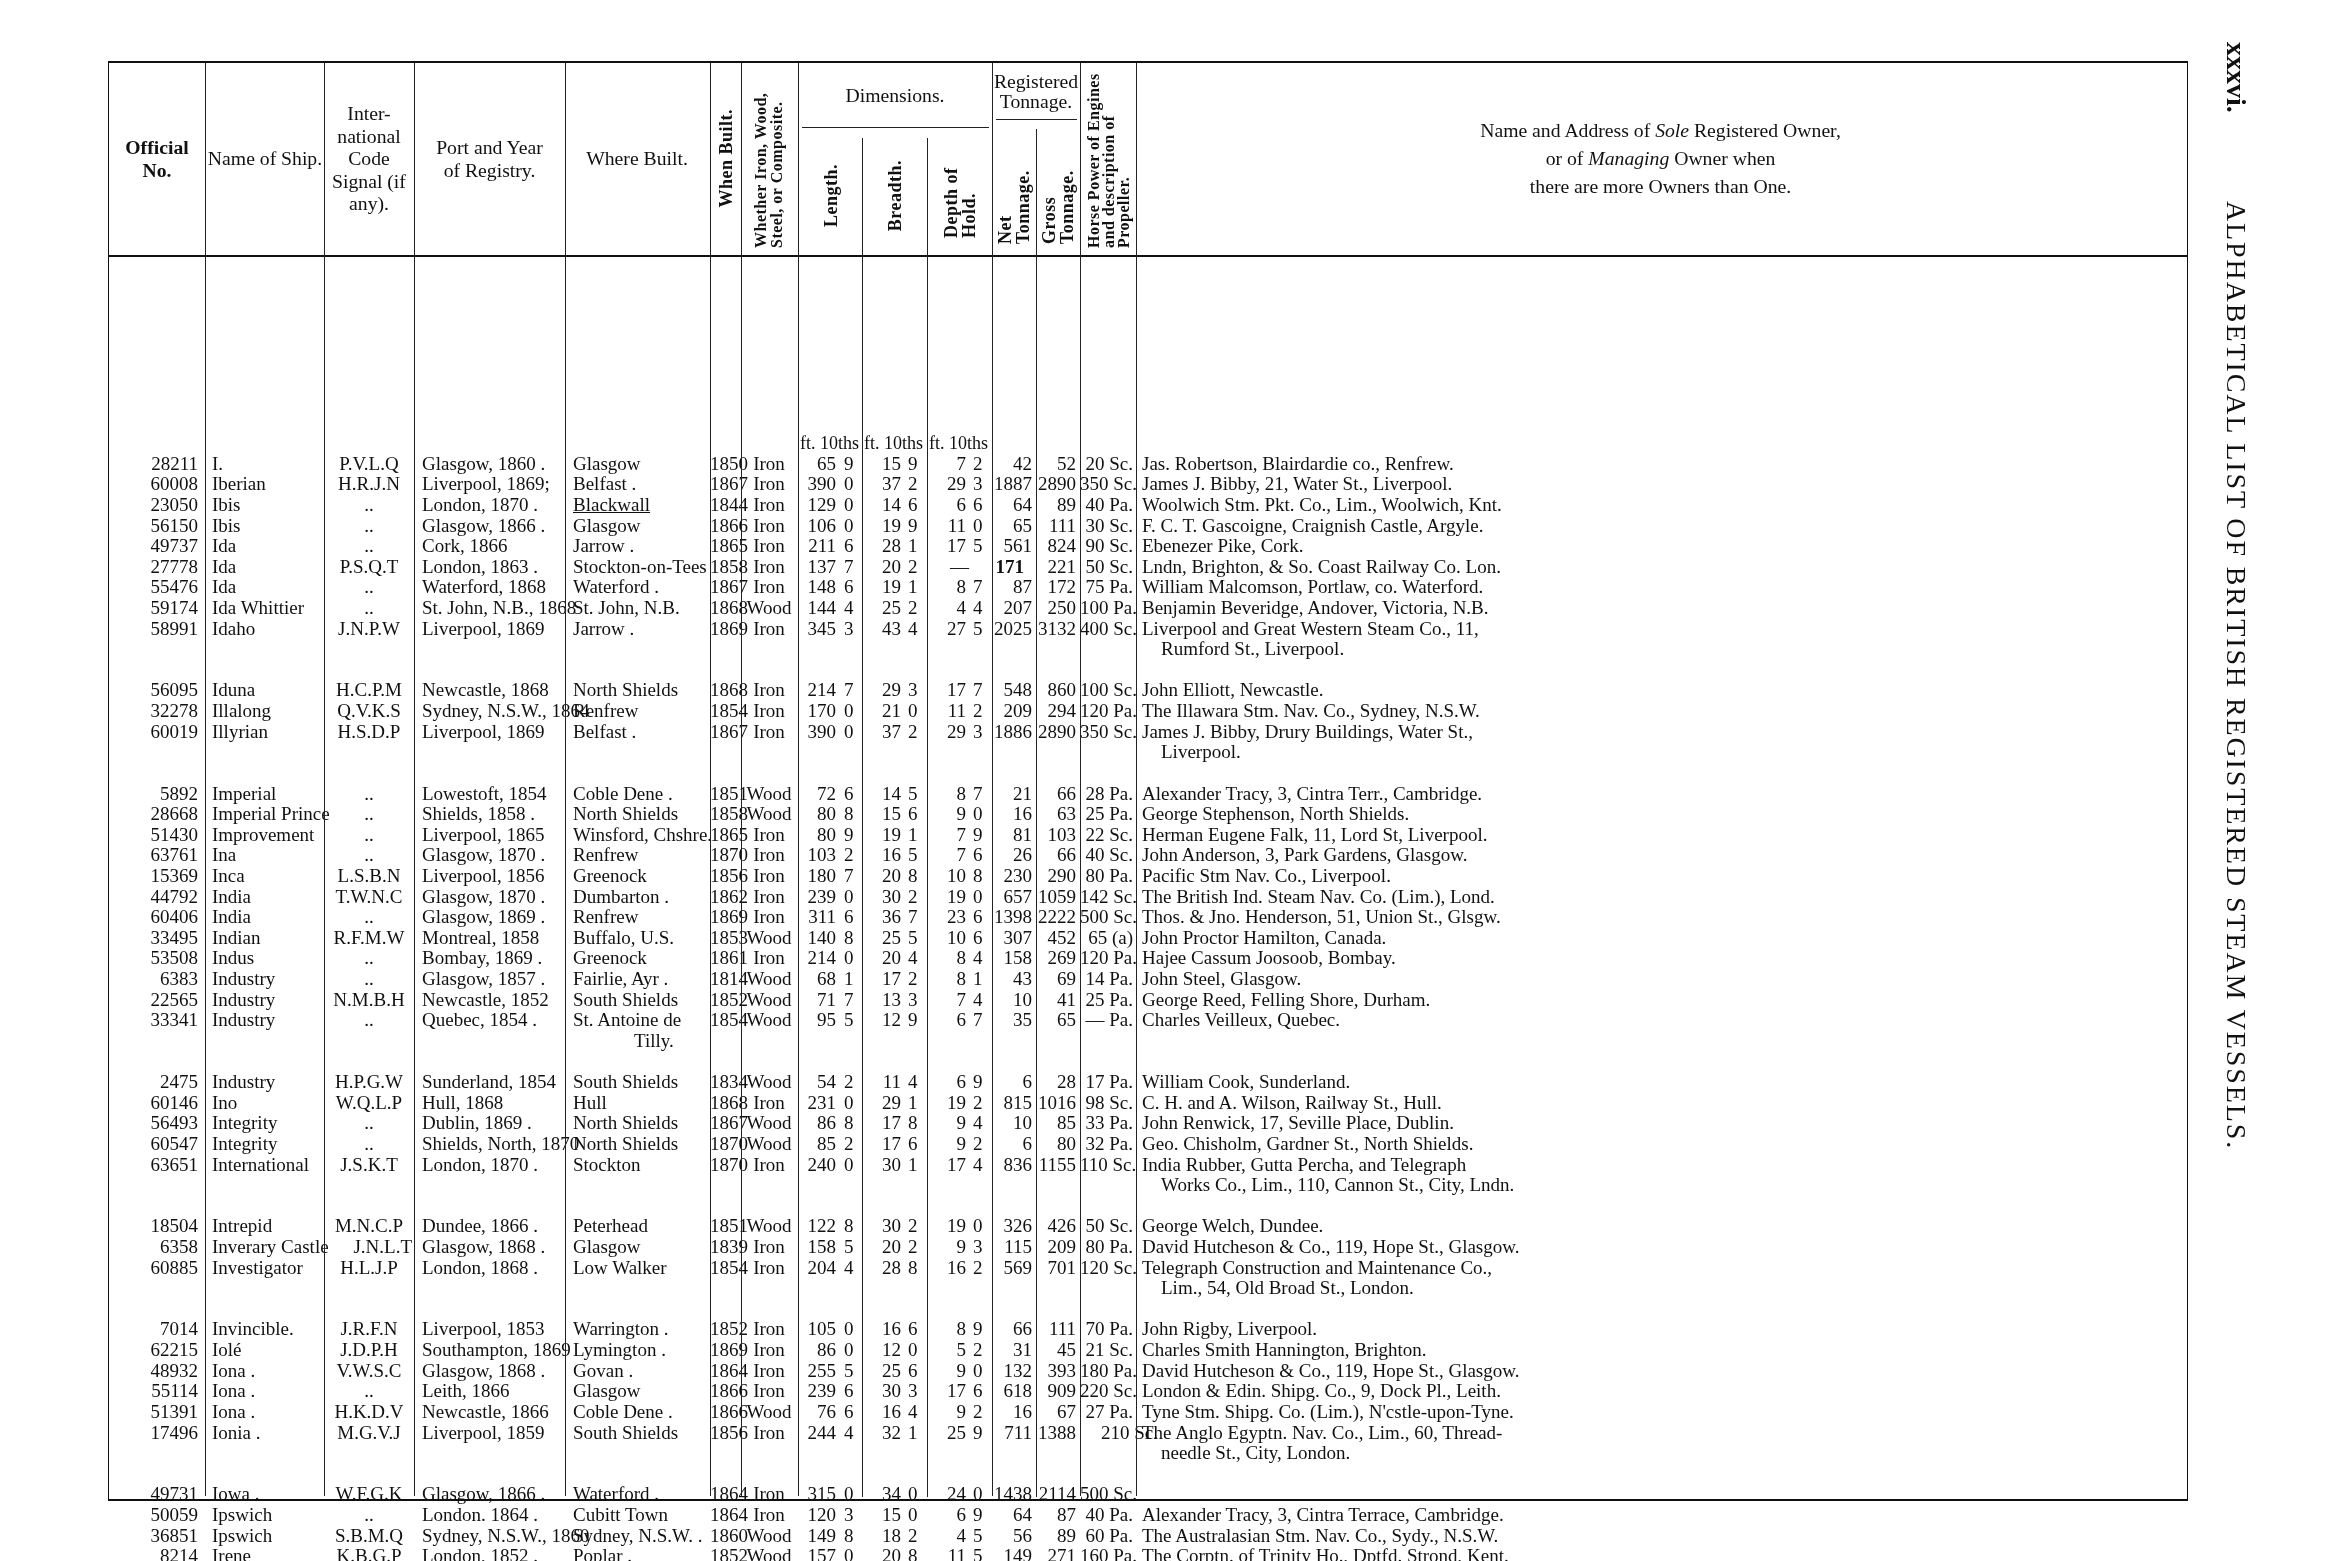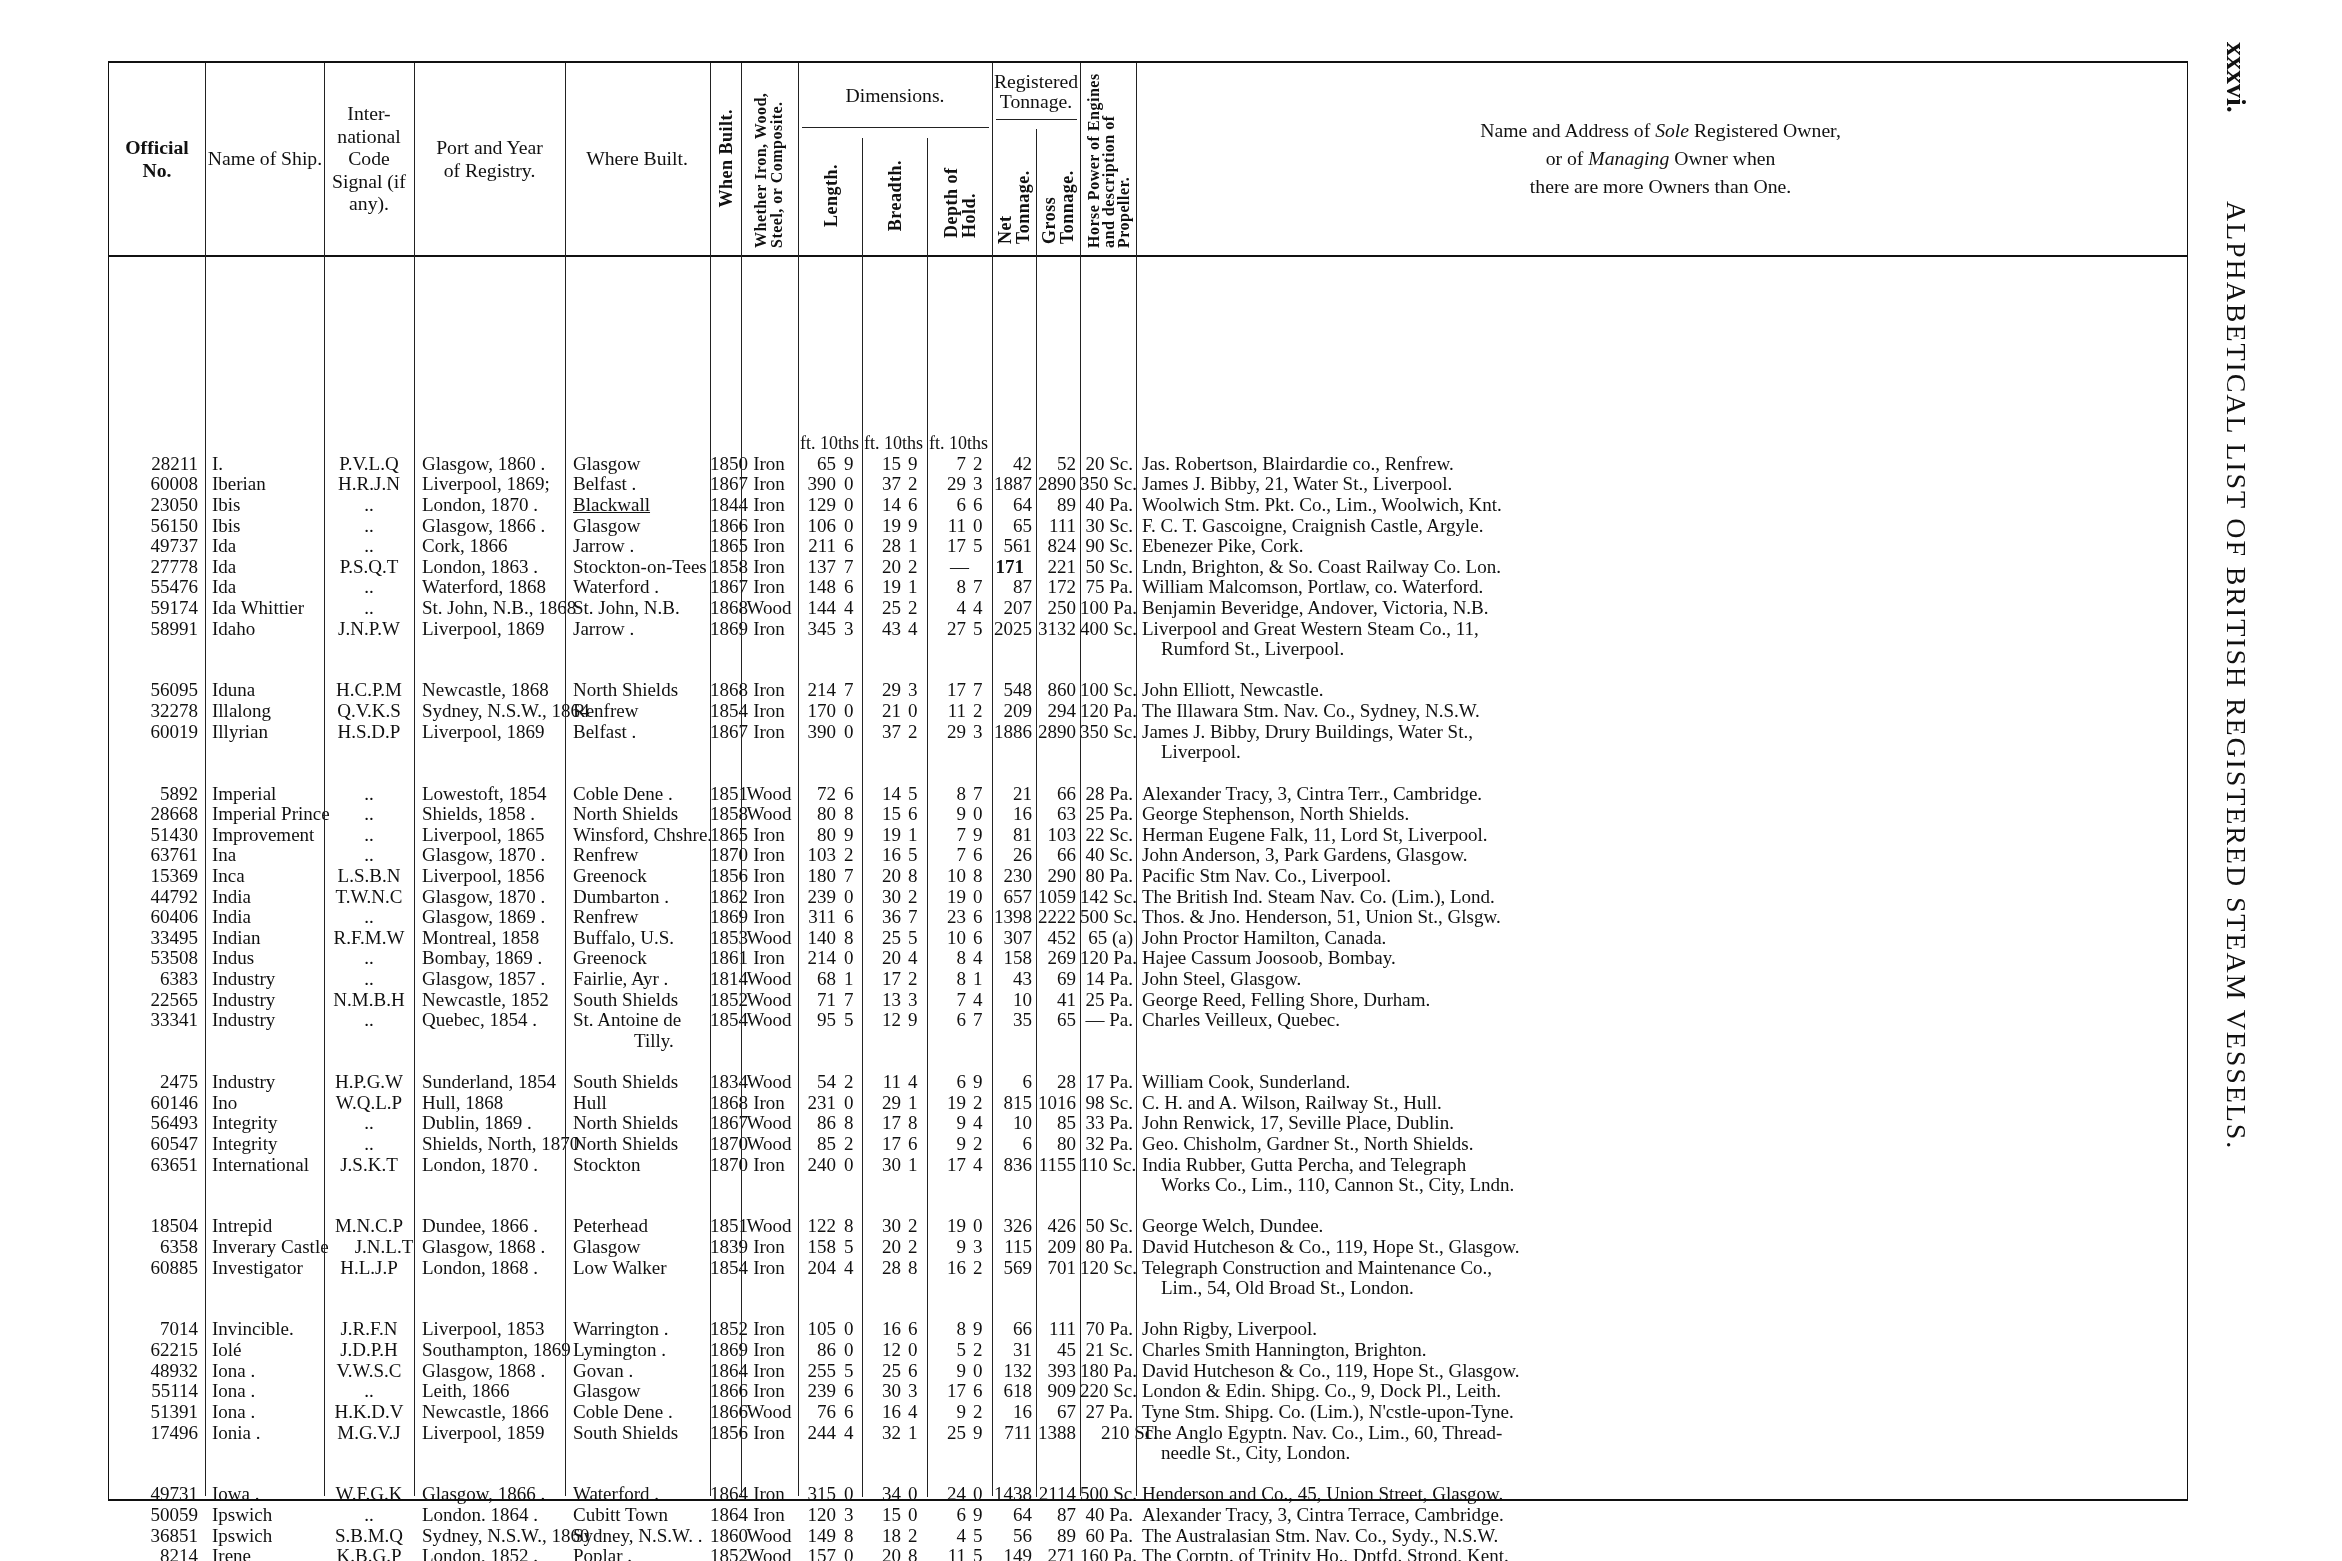--- a/index.html
+++ b/index.html
@@ -653,21 +653,21 @@
         <div class="c r" style="left: 821px; width: 36px;">19</div>
         <div class="c " style="left: 864px; width: 17px;">0</div>
         <div class="c r" style="left: 884px; width: 39px;">326</div>
         <div class="c r" style="left: 928px; width: 39px;">426</div>
         <div class="c r" style="left: 971px; width: 53px;">50 Sc.</div>
         <div class="c " style="left: 1033px; width: 1040px;">George Welch, Dundee.</div>
       </div>
       <div class="row" style="top: 980px;">
         <div class="c r" style="left: 0px; width: 89px;">6358</div>
         <div class="c " style="left: 103px; width: 111px;">Inverary Castle</div>
-        <div class="c ctr" style="left: 232px; width: 86px;">J.N.L.T</div>
+        <div class="c ctr" style="left: 217px; width: 86px; text-align: right;">J.N.L.T</div>
         <div class="c " style="left: 313px; width: 141px;">Glasgow, 1868 .</div>
         <div class="c " style="left: 464px; width: 136px;">Glasgow</div>
         <div class="c ctr" style="left: 601px; width: 32px;">1839</div>
         <div class="c ctr" style="left: 632px; width: 56px;">Iron</div>
         <div class="c r" style="left: 691px; width: 36px;">158</div>
         <div class="c " style="left: 735px; width: 17px;">5</div>
         <div class="c r" style="left: 756px; width: 36px;">20</div>
         <div class="c " style="left: 799px; width: 17px;">2</div>
         <div class="c r" style="left: 821px; width: 36px;">9</div>
         <div class="c " style="left: 864px; width: 17px;">3</div>
@@ -825,21 +825,20 @@
         <div class="c ctr" style="left: 632px; width: 56px;">Iron</div>
         <div class="c r" style="left: 691px; width: 36px;">315</div>
         <div class="c " style="left: 735px; width: 17px;">0</div>
         <div class="c r" style="left: 756px; width: 36px;">34</div>
         <div class="c " style="left: 799px; width: 17px;">0</div>
         <div class="c r" style="left: 821px; width: 36px;">24</div>
         <div class="c " style="left: 864px; width: 17px;">0</div>
         <div class="c r" style="left: 884px; width: 39px;">1438</div>
         <div class="c r" style="left: 928px; width: 39px;">2114</div>
         <div class="c r" style="left: 971px; width: 53px;">500 Sc.</div>
-        <div class="c " style="left: 1033px; width: 1040px;">Henderson and Co., 45, Union Street, Glasgow.</div>
       </div>
       <div class="row" style="top: 1248px;">
         <div class="c r" style="left: 0px; width: 89px;">50059</div>
         <div class="c " style="left: 103px; width: 111px;">Ipswich</div>
         <div class="c ctr" style="left: 217px; width: 86px;">..</div>
         <div class="c " style="left: 313px; width: 141px;">London. 1864 .</div>
         <div class="c " style="left: 464px; width: 136px;">Cubitt Town</div>
         <div class="c ctr" style="left: 601px; width: 32px;">1864</div>
         <div class="c ctr" style="left: 632px; width: 56px;">Iron</div>
         <div class="c r" style="left: 691px; width: 36px;">120</div>

